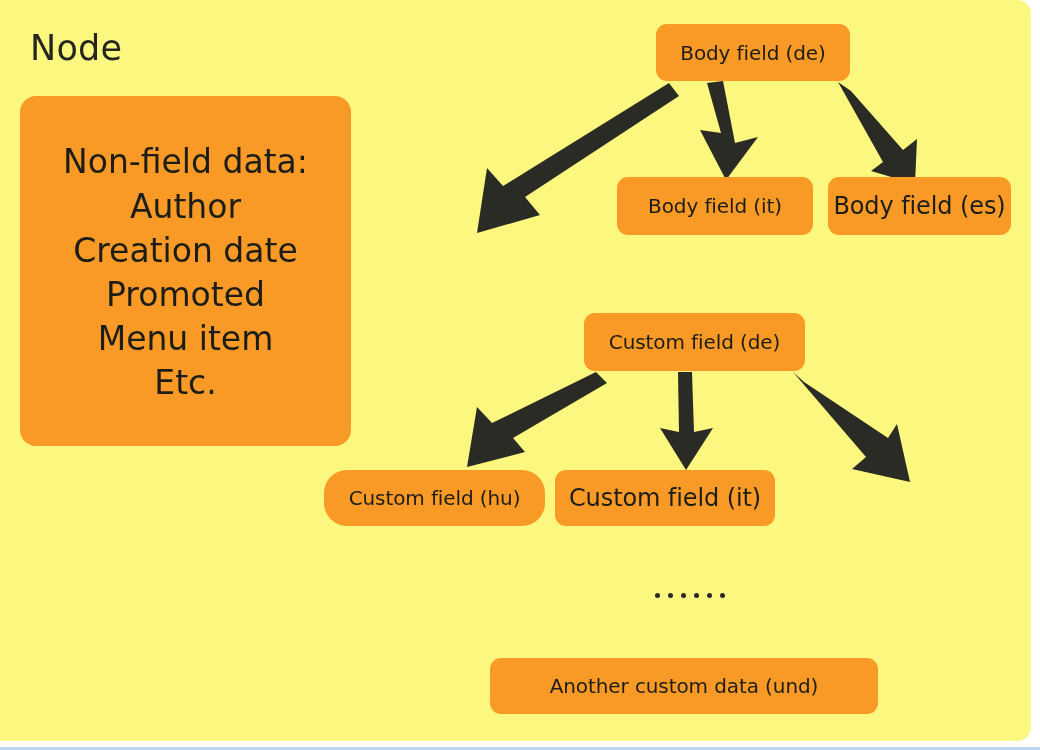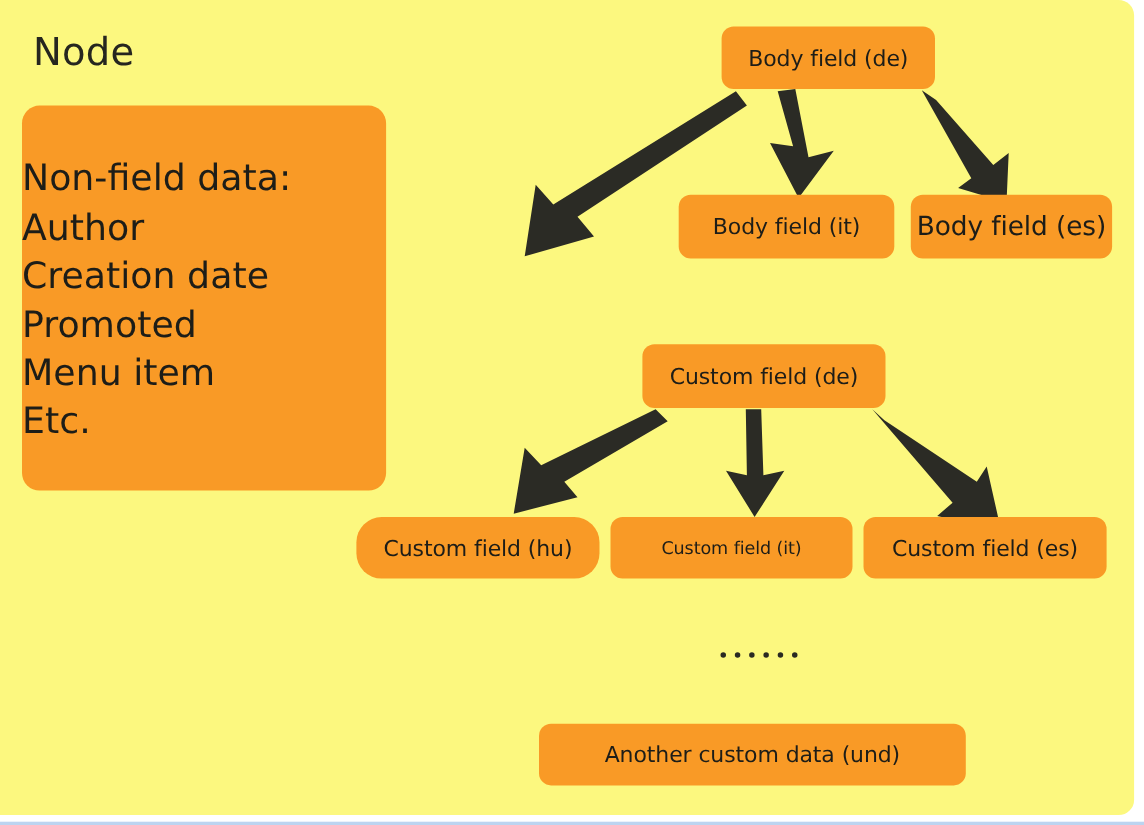--- a/index.html
+++ b/index.html
@@ -74,20 +74,21 @@
   #non-field-panel {
     position: absolute;
     left: 20px;
     top: 96px;
     width: 331px;
     height: 350px;
     background: #f99a26;
     border-radius: 16px;
     display: flex;
     flex-direction: column;
+    align-items: center;
     justify-content: center;
     gap: 2px;
     padding-top: 4px;
     box-sizing: border-box;
   }
   #non-field-panel .nf-line {
     font-size: 33px;
     line-height: 1.28;
     color: #1d1d18;
     white-space: nowrap;
@@ -99,21 +100,21 @@
   
   #body-hu { left: 405px; top: 177px; width: 196px; height: 58px; font-size: 20px; }
   #body-it { left: 617px; top: 177px; width: 196px; height: 58px; font-size: 20px; }
   #body-es { left: 828px; top: 177px; width: 183px; height: 58px; font-size: 24px; }
 
   
   #custom-de { left: 584px; top: 313px; width: 221px; height: 58px; font-size: 20px; }
 
   
   #custom-hu { left: 324px; top: 470px; width: 221px; height: 56px; font-size: 20px; border-radius: 23px; }
-  #custom-it { left: 555px; top: 470px; width: 220px; height: 56px; font-size: 16px; }
+  #custom-it { left: 555px; top: 470px; width: 220px; height: 56px; font-size: 24px; }
   #custom-es { left: 785px; top: 470px; width: 221px; height: 56px; font-size: 20px; }
 
   
   #ellipsis {
     position: absolute;
     left: 655px;
     top: 589px;
     width: 70px;
     height: 12px;
     display: flex;
@@ -192,21 +193,20 @@
     <div id="body-it" class="node-box">Body field (it)</div>
 
     <div id="body-es" class="node-box">Body field (es)</div>
 
     <div id="custom-de" class="node-box">Custom field (de)</div>
 
     <div id="custom-hu" class="node-box">Custom field (hu)</div>
 
     <div id="custom-it" class="node-box">Custom field (it)</div>
 
-    <div id="custom-es" class="node-box">Custom field (es)</div>
 
     <div id="ellipsis">
         <span class="dot"></span>
         <span class="dot"></span>
         <span class="dot"></span>
         <span class="dot"></span>
         <span class="dot"></span>
         <span class="dot"></span>
       </div>
 

